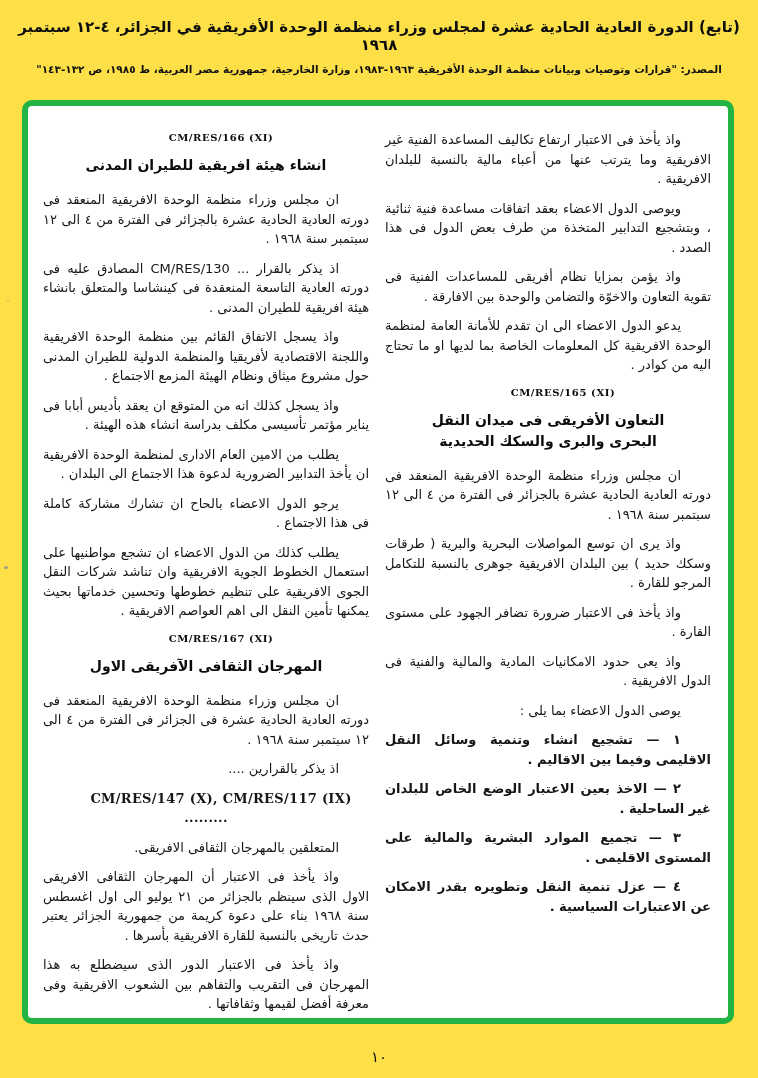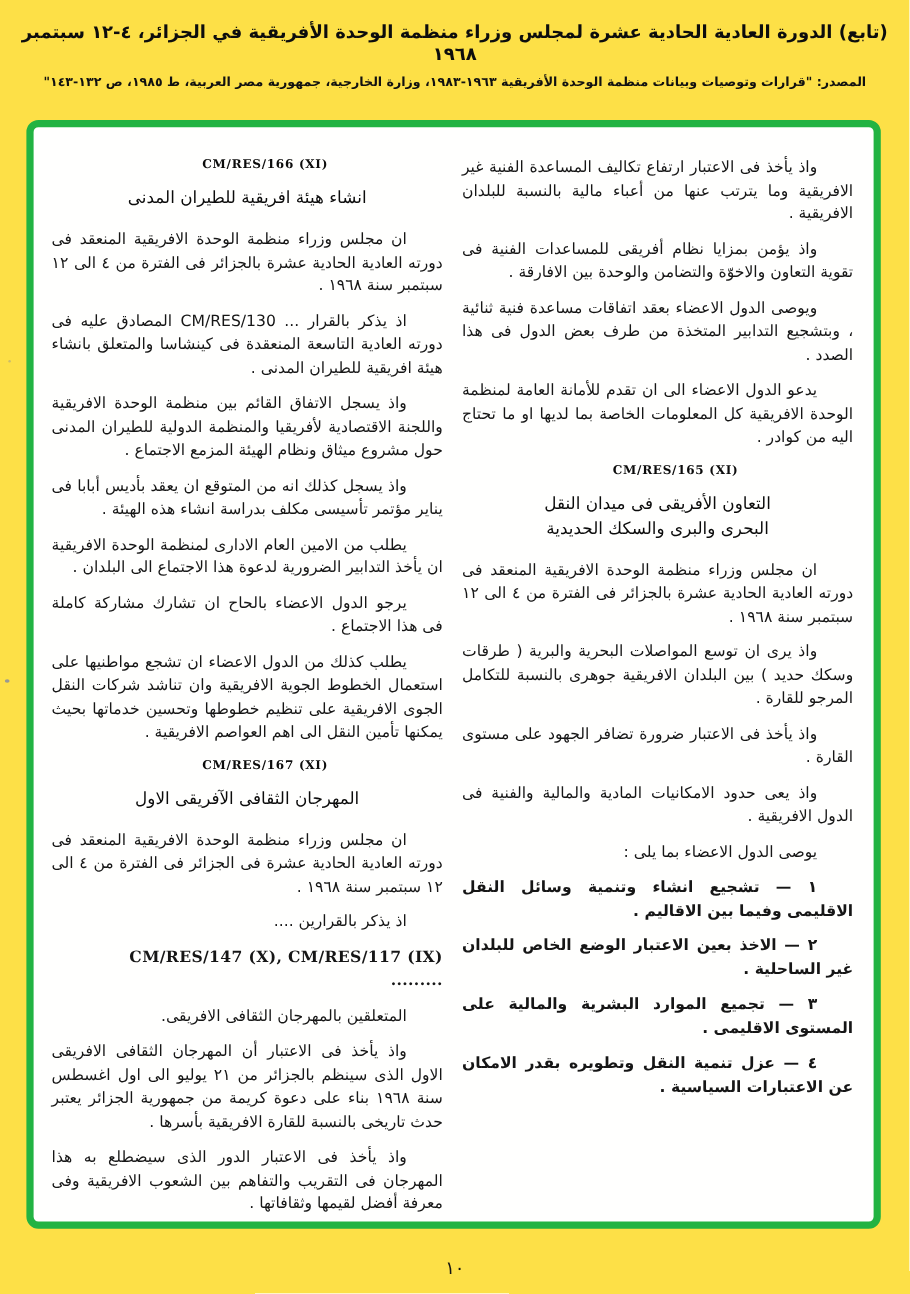--- a/index.html
+++ b/index.html
@@ -37,27 +37,27 @@
   }
   .col p { margin:0 0 10px; text-indent:30px; }
   .res-num {
     direction:ltr; text-align:center;
     font-family:"DejaVu Serif", serif; font-weight:bold;
     font-size:10px; letter-spacing:0.6px;
     margin:0 0 12px; text-indent:0; color:#0c0c0c;
   }
   .gap-top { margin-top:26px; }
   .sec-title {
-    text-align:center; font-weight:normal; font-size:14px;
+    text-align:center; font-weight:bold; font-size:14px;
     margin:2px 0 14px; text-indent:0 !important; color:#0b0b0b;
   }
   .sec-title .tl { display:block; }
   .recall-line { text-indent:34px; margin-bottom:2px; }
   .recall-refs {
-    direction:ltr; text-align:right;
+    direction:ltr; text-align:center;
     font-family:"DejaVu Serif", serif; font-weight:bold;
     font-size:13px; letter-spacing:0.3px; text-indent:0; margin:0 0 2px;
   }
   .recall-tail { text-indent:0; margin-bottom:12px; }
   .item { text-indent:16px; margin-bottom:9px;font-weight:bold; }
   .intro { margin-bottom:8px; }
 
   
   .pagenum {
     position:absolute; left:0; right:0; bottom:12px;
@@ -77,22 +77,22 @@
   <header class="hdr">
     <div class="hdr-title">(تابع) الدورة العادية الحادية عشرة لمجلس وزراء منظمة الوحدة الأفريقية في الجزائر، ٤-١٢ سبتمبر ١٩٦٨</div>
     <div class="hdr-source">المصدر: "قرارات وتوصيات وبيانات منظمة الوحدة الأفريقية ١٩٦٣-١٩٨٣، وزارة الخارجية، جمهورية مصر العربية، ط ١٩٨٥، ص ١٣٢-١٤٣"</div>
   </header>
 
   <div class="frame" style="--frame-green: #22b342;">
     <div class="columns">
 
       <section class="col">
         <p>واذ يأخذ فى الاعتبار ارتفاع تكاليف المساعدة الفنية غير الافريقية وما يترتب عنها من أعباء مالية بالنسبة للبلدان الافريقية .</p>
+        <p>ويوصى الدول الاعضاء بعقد اتفاقات مساعدة فنية ثنائية ، وبتشجيع التدابير المتخذة من طرف بعض الدول فى هذا الصدد .</p>
         <p>واذ يؤمن بمزايا نظام أفريقى للمساعدات الفنية فى تقوية التعاون والاخوّة والتضامن والوحدة بين الافارقة .</p>
-        <p>ويوصى الدول الاعضاء بعقد اتفاقات مساعدة فنية ثنائية ، وبتشجيع التدابير المتخذة من طرف بعض الدول فى هذا الصدد .</p>
         <p>يدعو الدول الاعضاء الى ان تقدم للأمانة العامة لمنظمة الوحدة الافريقية كل المعلومات الخاصة بما لديها او ما تحتاج اليه من كوادر .</p>
 
         <p class="res-num gap-top">CM/RES/165  (XI)</p>
         <h2 class="sec-title">
           <span class="tl">التعاون الأفريقى فى ميدان النقل</span>
           <span class="tl">البحرى والبرى والسكك الحديدية</span>
         </h2>
         <p>ان مجلس وزراء منظمة الوحدة الافريقية المنعقد فى دورته العادية الحادية عشرة بالجزائر فى الفترة من ٤ الى ١٢ سبتمبر سنة ١٩٦٨ .</p>
         <p>واذ يرى ان توسع المواصلات البحرية والبرية ( طرقات وسكك حديد ) بين البلدان الافريقية جوهرى بالنسبة للتكامل المرجو للقارة .</p>
         <p>واذ يأخذ فى الاعتبار ضرورة تضافر الجهود على مستوى القارة .</p>

